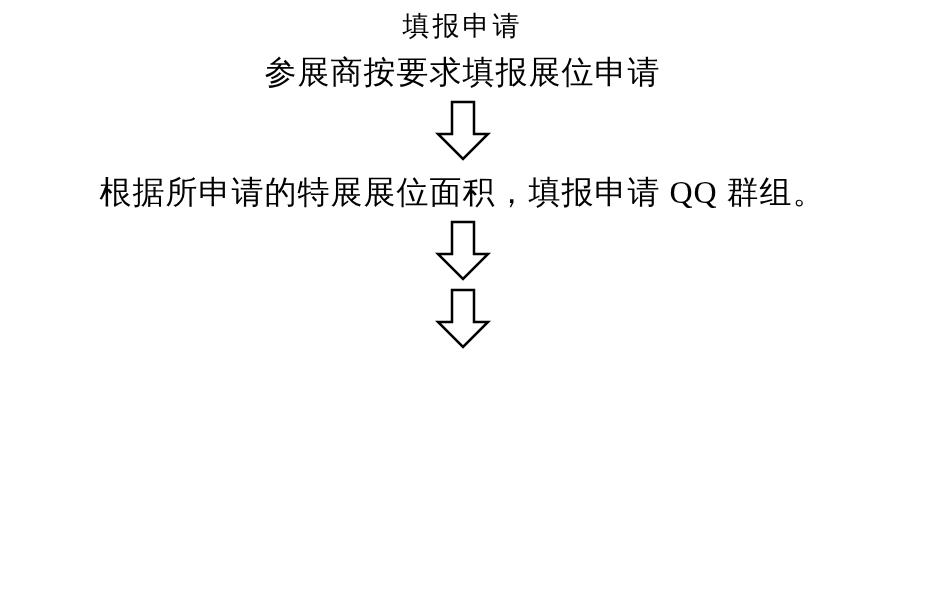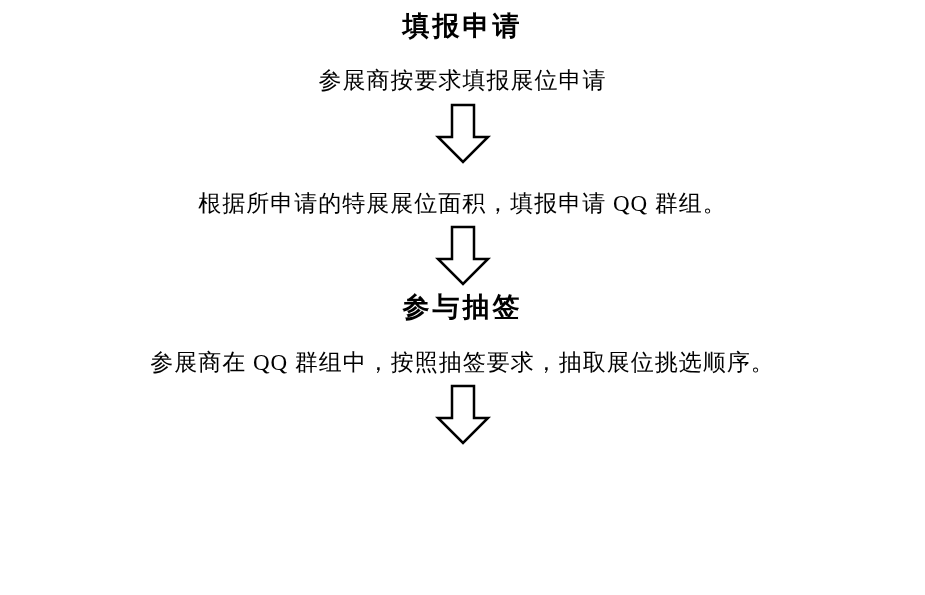--- a/index.html
+++ b/index.html
@@ -25,31 +25,31 @@
     padding-top: 8px;
   }
   .step {
     width: 100%;
     display: flex;
     flex-direction: column;
     align-items: center;
   }
   .step-title {
     font-size: 27px;
-    font-weight: bold;
+    font-weight: normal;
     letter-spacing: 3px;
     line-height: 1.35;
     white-space: nowrap;
   }
   .step-desc {
-    font-size: 23px;
+    font-size: 32px;
     letter-spacing: 1px;
     line-height: 1.5;
     white-space: nowrap;
-    margin-top: 20px;
+    margin-top: 4px;
   }
   .arrow-wrap {
     display: flex;
     justify-content: center;
     align-items: center;
     margin: 4px 0 2px 0;
   }
   .arrow-wrap svg {
     display: block;
   }
@@ -73,24 +73,20 @@
   <div class="step">
     <div class="step-desc">根据所申请的特展展位面积，填报申请 QQ 群组。</div>
   </div>
 
   <div class="arrow-wrap">
     <svg width="70" height="62" viewBox="0 0 70 62">
       <polygon points="24,2 46,2 46,34 60,34 35,59 10,34 24,34" fill="#ffffff" stroke="#000000" stroke-width="2.5" stroke-linejoin="miter"></polygon>
     </svg>
   </div>
 
-  <div class="step">
-    <div class="step-title">参与抽签</div>
-    <div class="step-desc">参展商在 QQ 群组中，按照抽签要求，抽取展位挑选顺序。</div>
-  </div>
 
   <div class="arrow-wrap">
     <svg width="70" height="62" viewBox="0 0 70 62">
       <polygon points="24,2 46,2 46,34 60,34 35,59 10,34 24,34" fill="#ffffff" stroke="#000000" stroke-width="2.5" stroke-linejoin="miter"></polygon>
     </svg>
   </div>
 
   <div class="step">
   </div>
 

